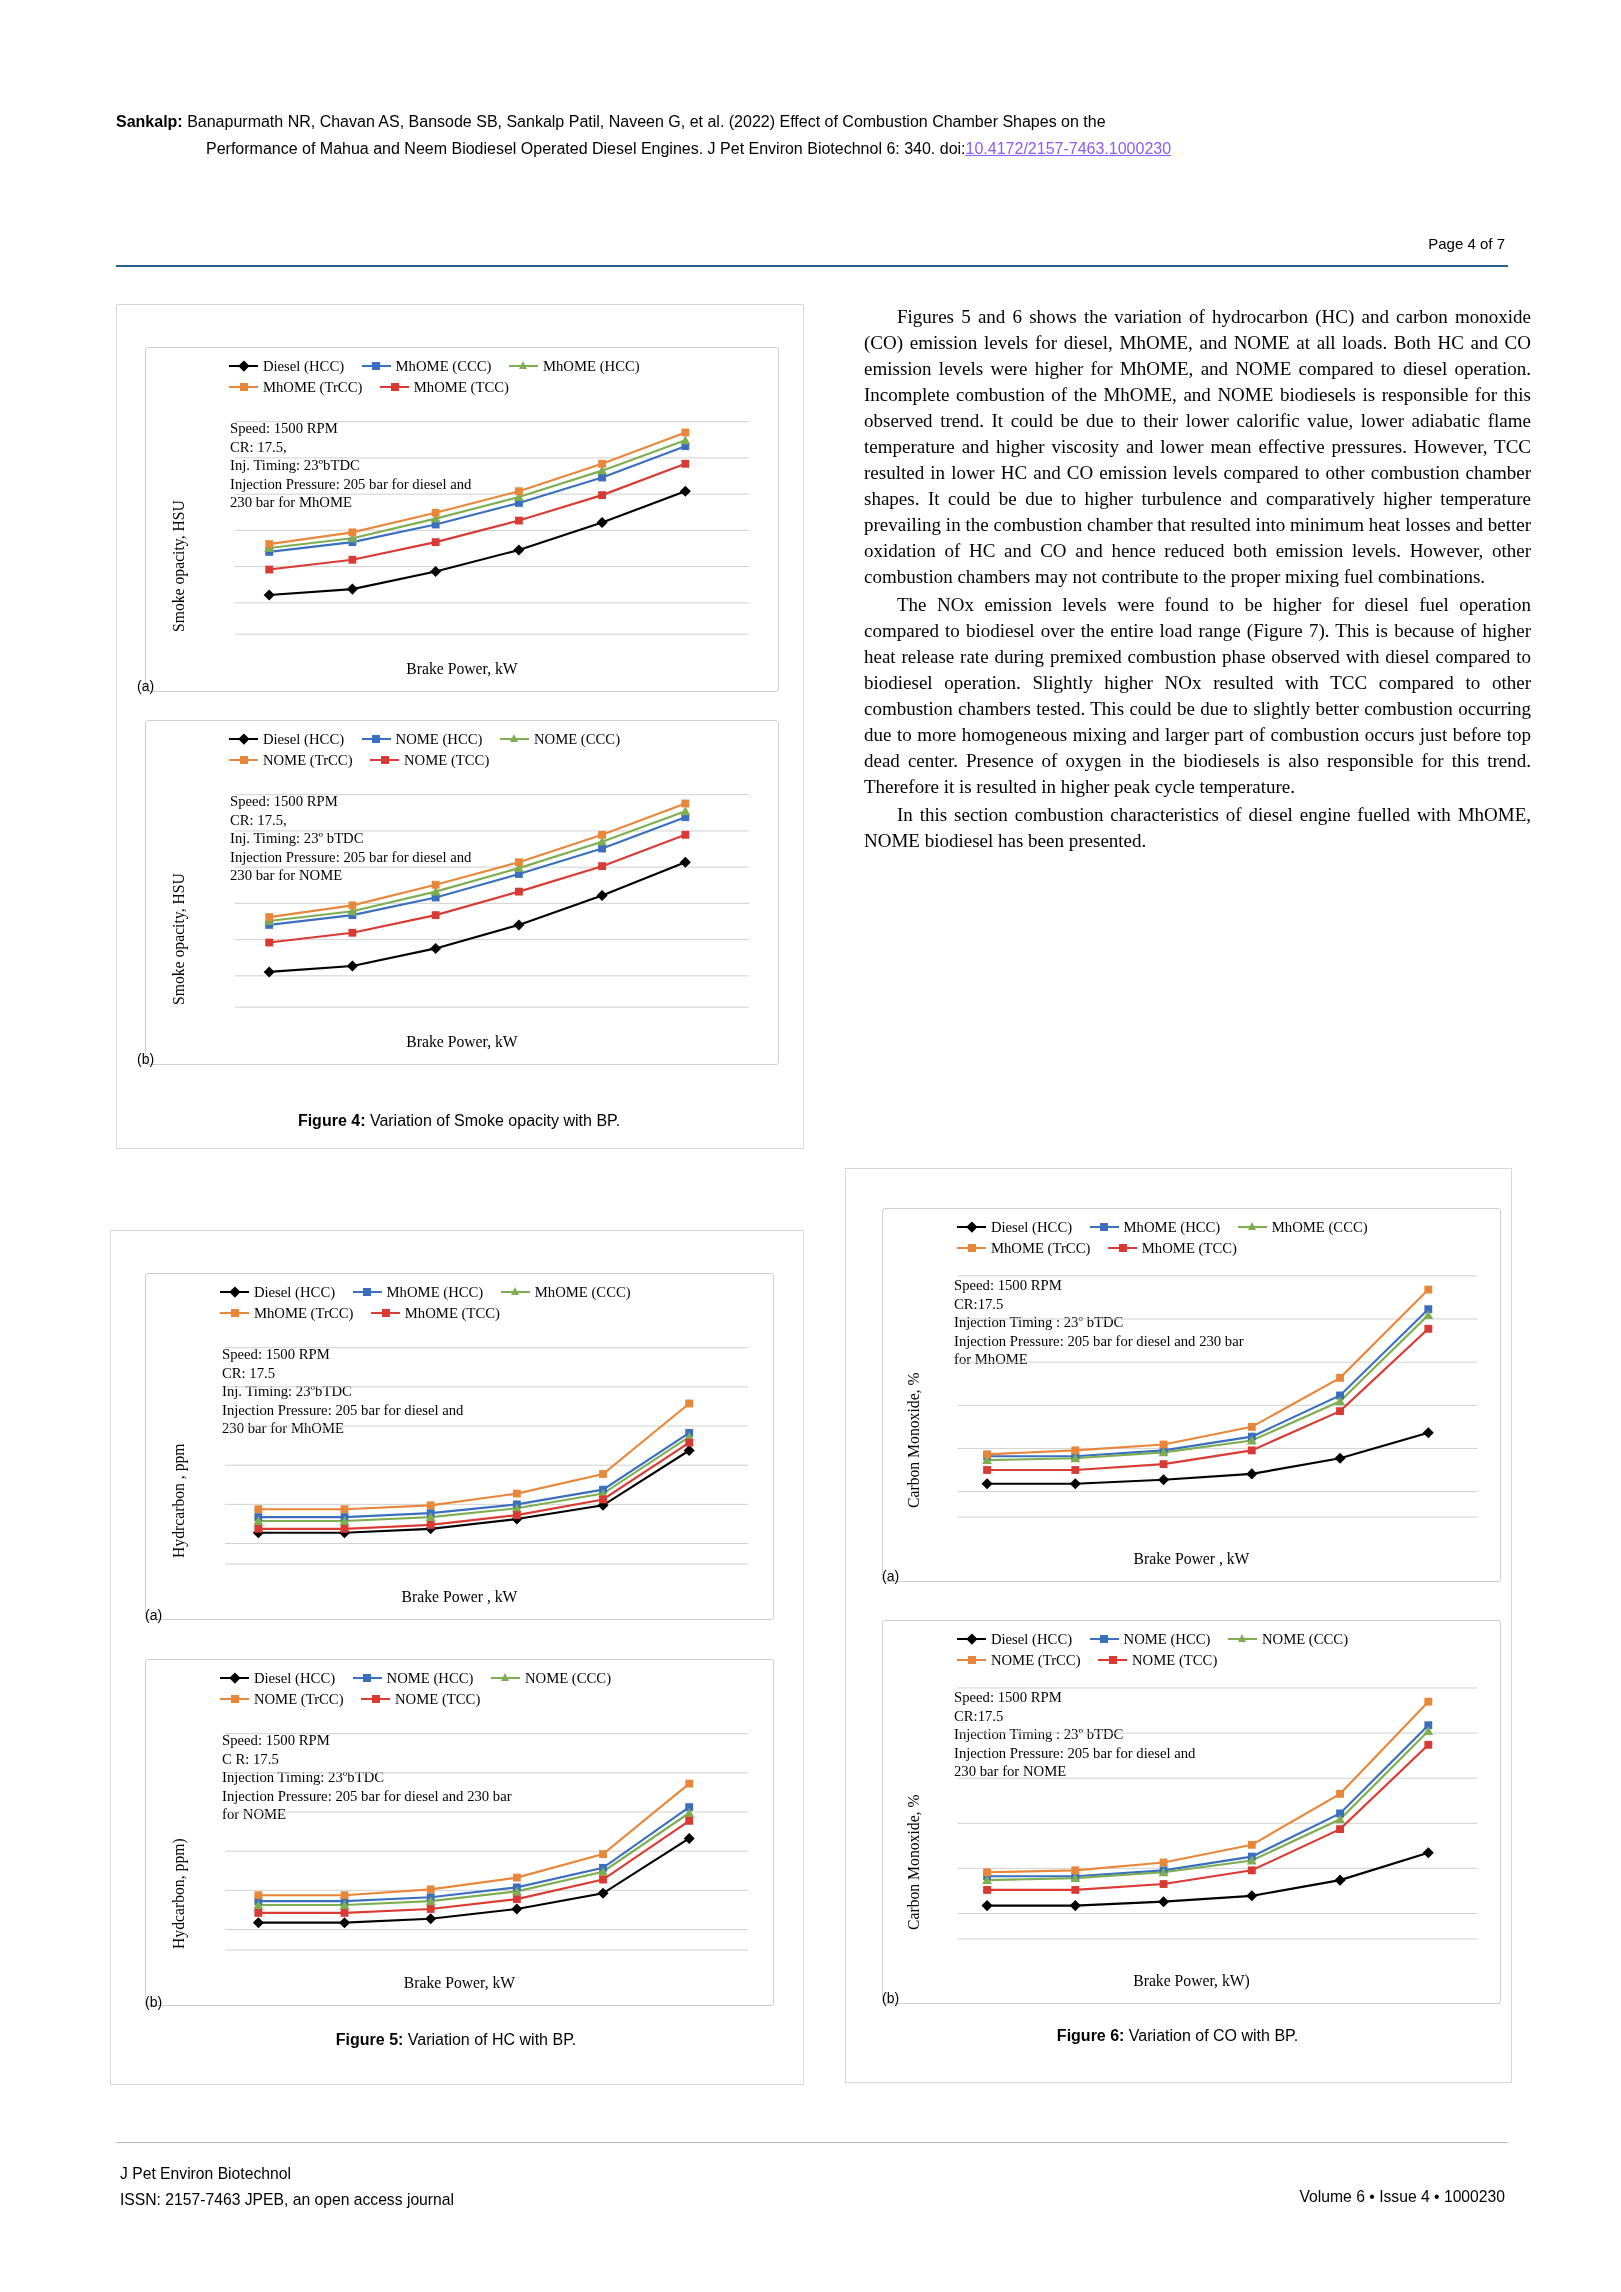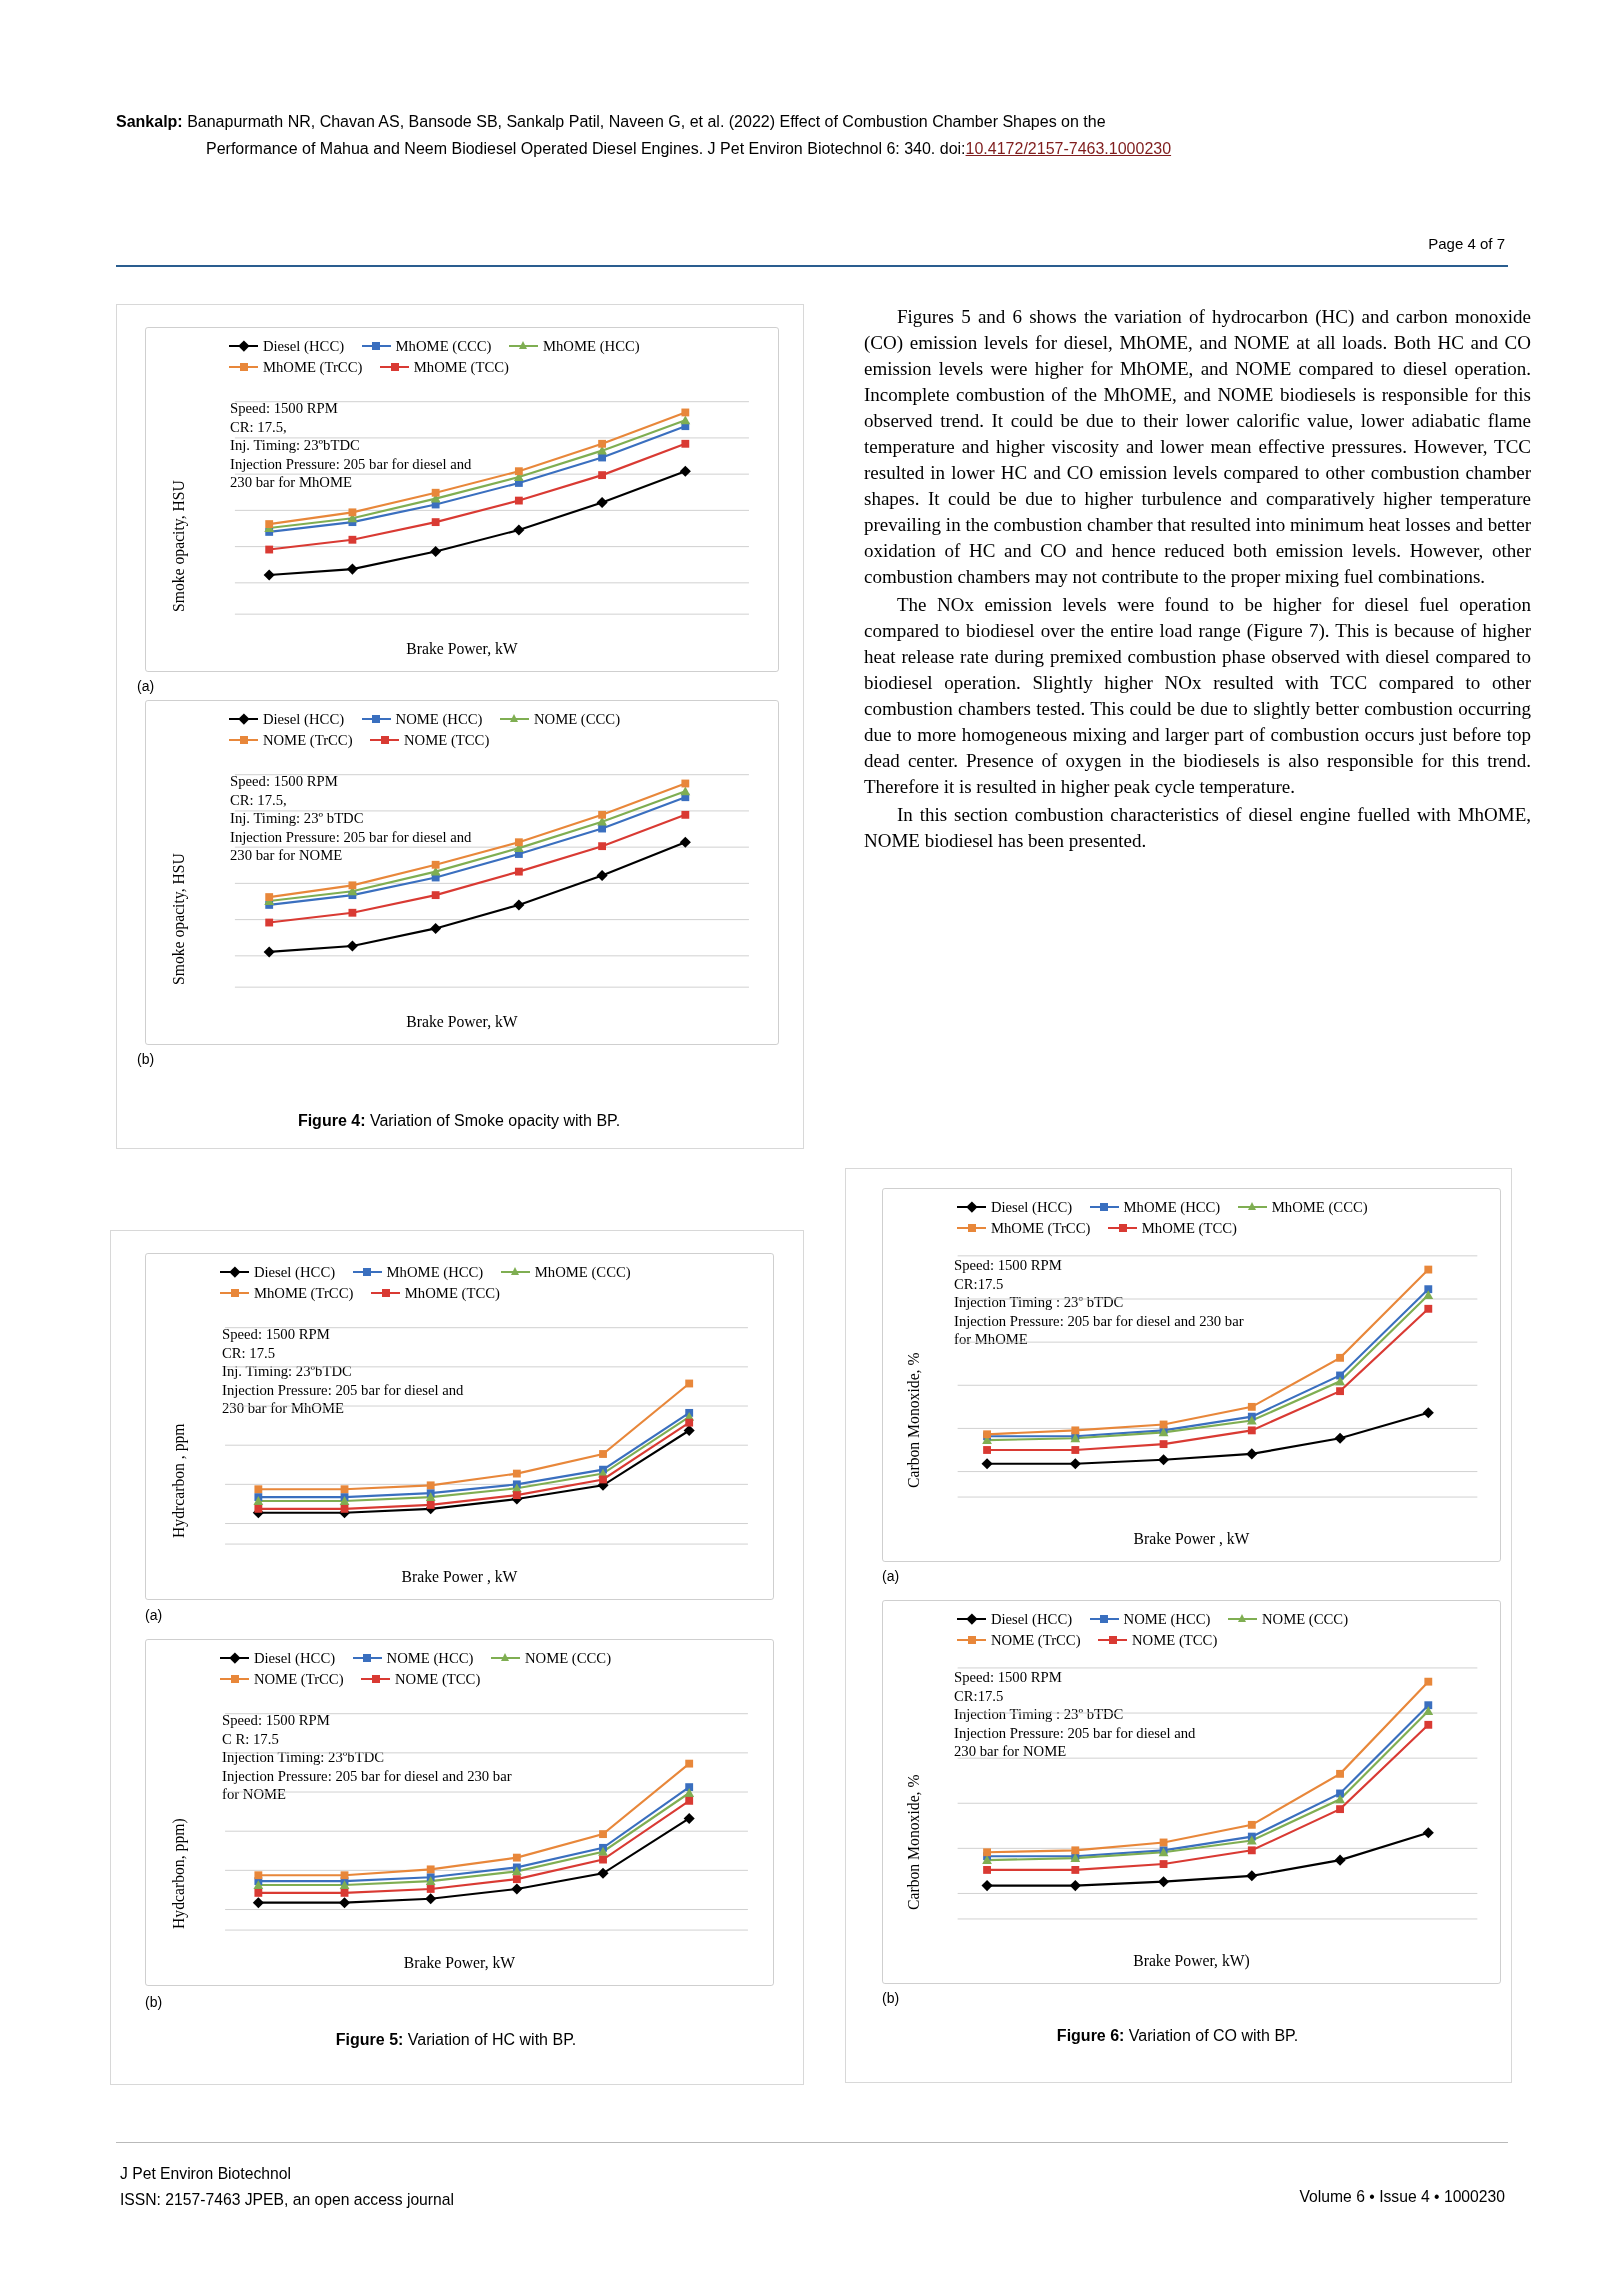--- a/index.html
+++ b/index.html
@@ -10,21 +10,21 @@
   }
   .page{position:absolute;left:0;top:0;width:1621px;height:2293px;}
 
   
   .citation{
     position:absolute;left:116px;top:108px;width:1392px;
     font-family:"Liberation Sans", sans-serif;
     font-size:16px;line-height:27.4px;text-align:justify;
   }
   .citation b{font-weight:bold;}
-  .citation .link{color:#7f1d1d;}
+  .citation .link{color:#8b5cf6;}
   .cit-l2{display:block;padding-left:90px;}
 
   .rule{
     position:absolute;left:116px;top:265px;width:1392px;height:2px;background:#2a5d8f;
   }
   .pageof{
     position:absolute;right:116px;top:235px;
     font-family:"Liberation Sans", sans-serif;font-size:15px;
   }
 
@@ -38,21 +38,21 @@
   .col-right h3{
     margin:15.7px 0 3.9px 0;font-size:19.6px;font-weight:bold;
     font-family:"Liberation Serif", serif;
   }
 
   
   .figbox{
     position:absolute;border:1px solid #d8d8d8;background:#fff;
   }
   .chartcard{
-    position:absolute;border:1px solid #cfcfcf;border-radius:2.9px;background:#fff;
+    position:absolute;border:1px solid #cfcfcf;border-radius:2.9px;background:#fff;margin-top:20px;
   }
   .figcap{
     position:absolute;text-align:center;font-family:"Liberation Sans", sans-serif;
     font-size:16px;
   }
   .figcap b{font-weight:bold;}
   .sublabel{
     position:absolute;font-family:"Liberation Sans", sans-serif;font-size:14px;
   }
 

